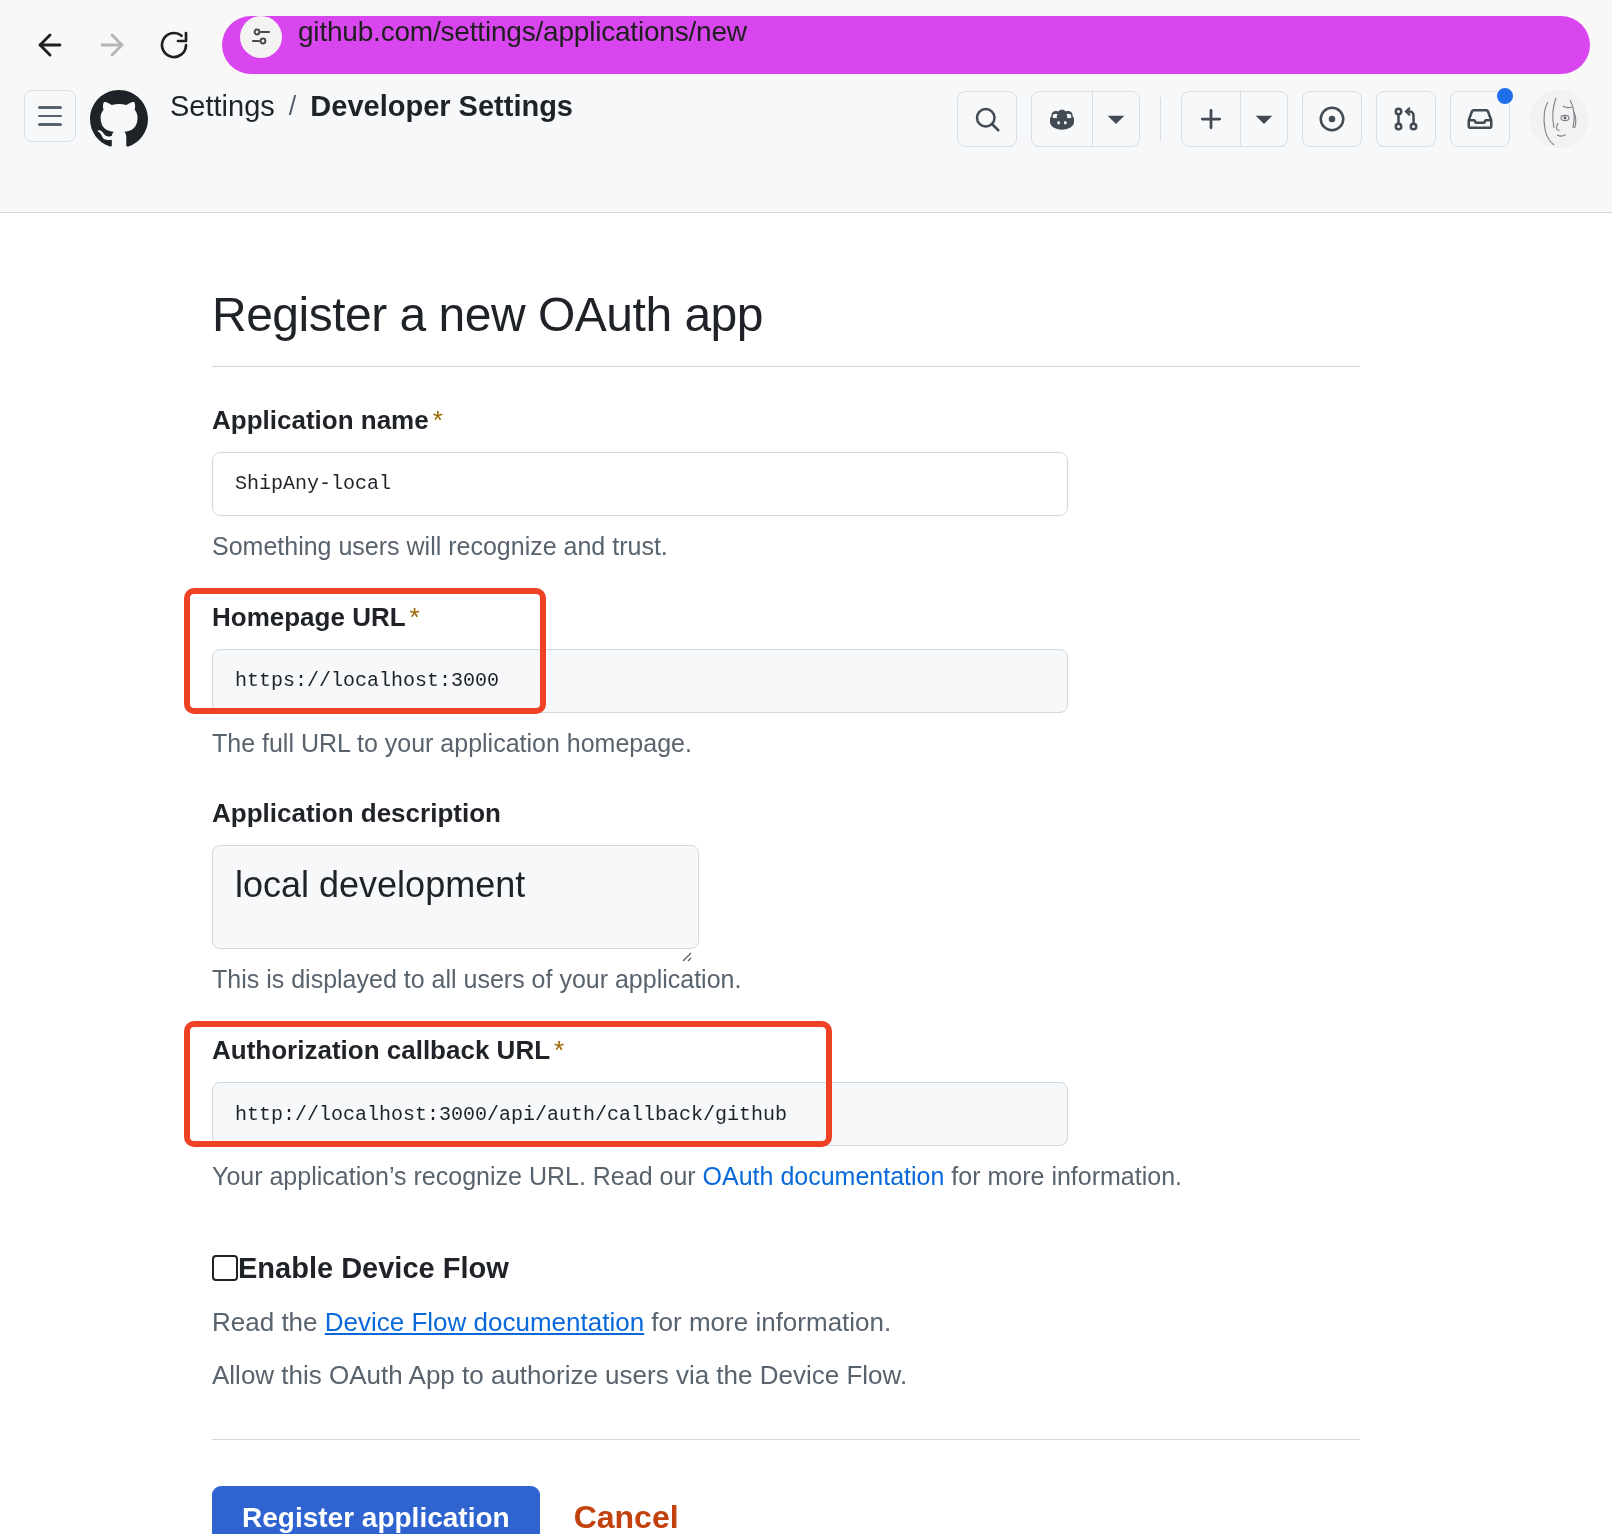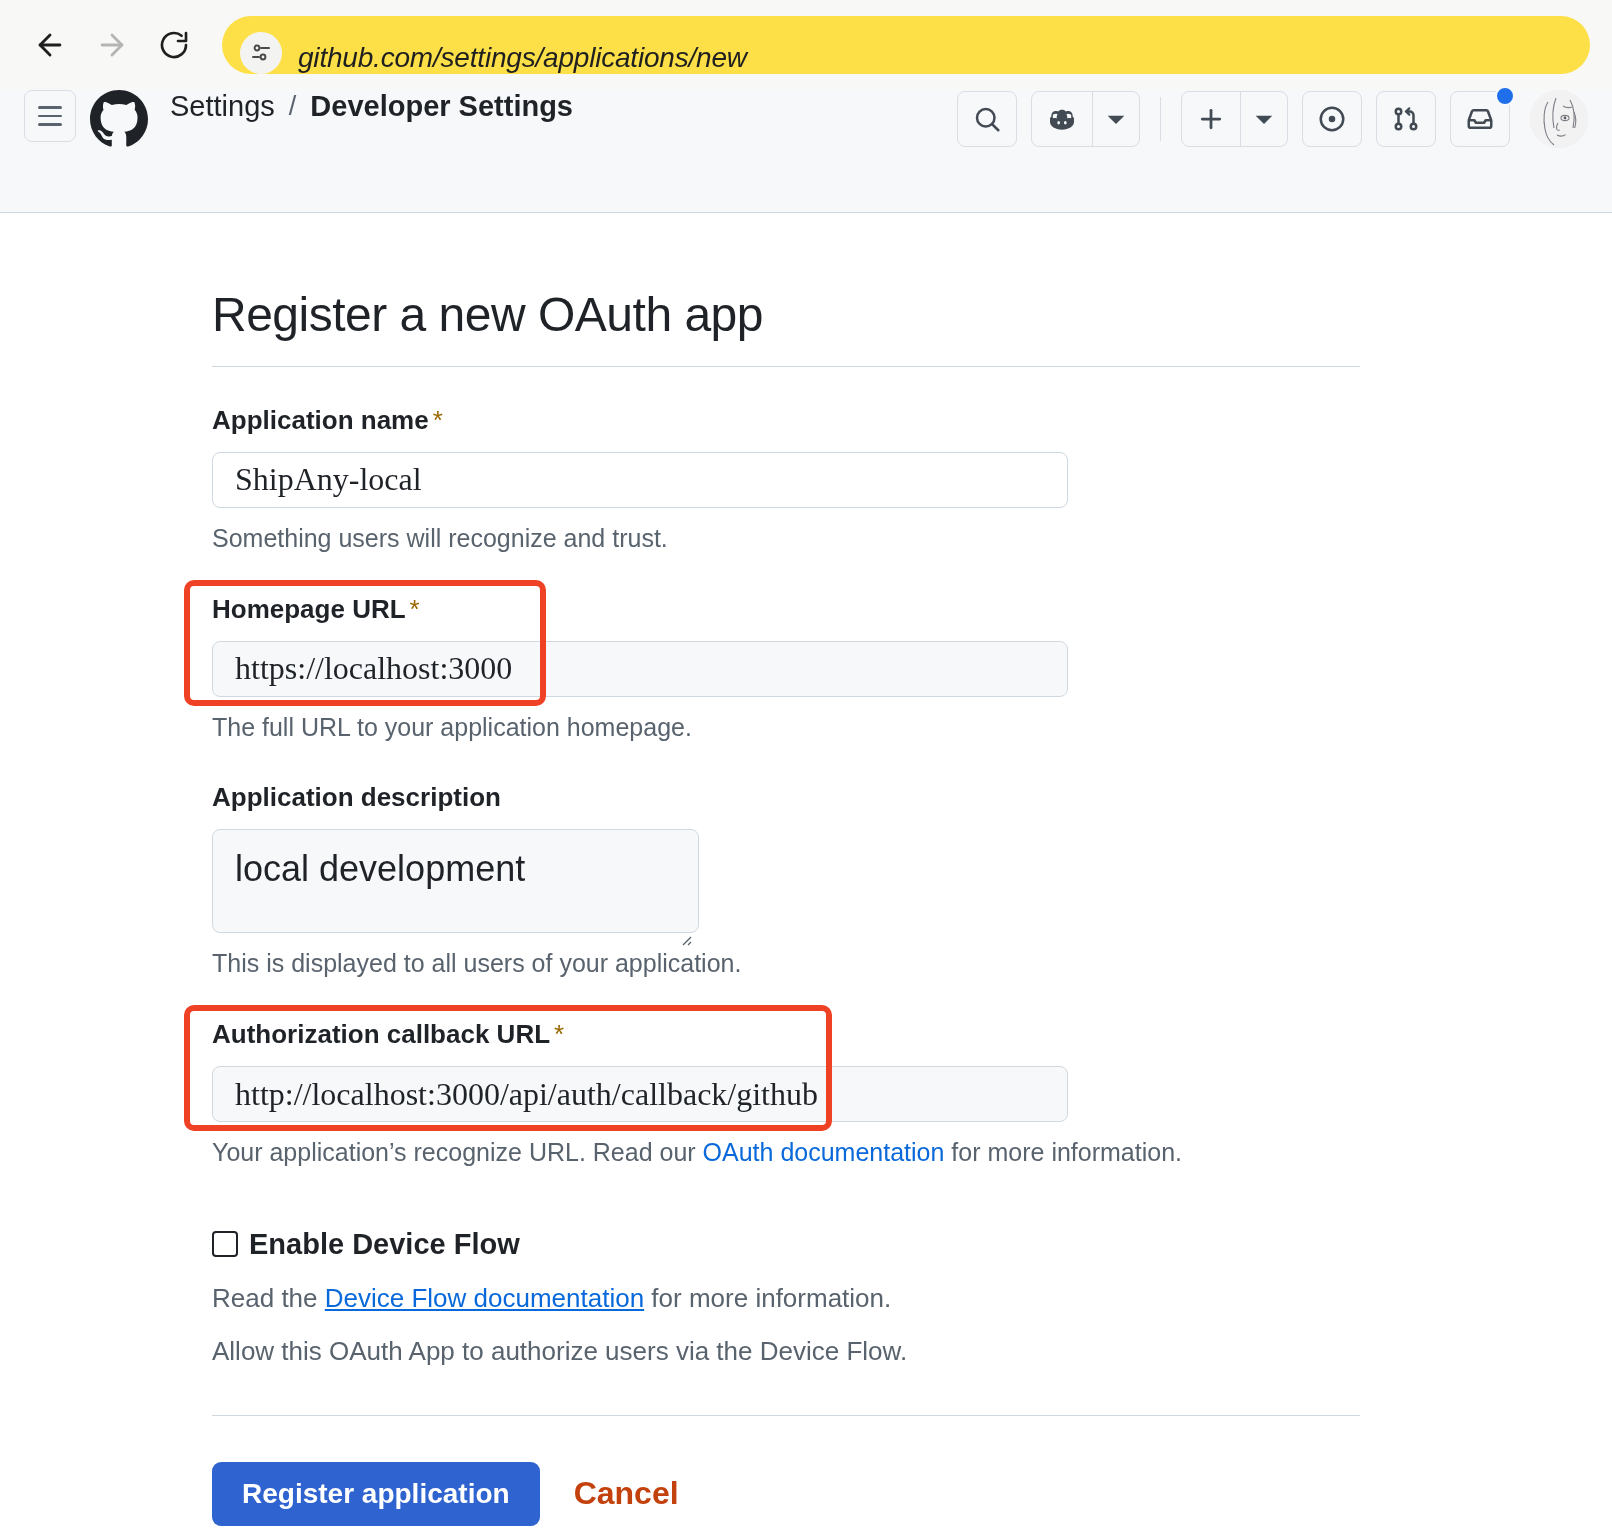--- a/index.html
+++ b/index.html
@@ -23,27 +23,26 @@
     width: 56px; height: 56px;
     display: flex; align-items: center; justify-content: center;
     border-radius: 50%;
     color: #1f1f1f;
   }
   .nav-btn.disabled { color: #b5b5b5; }
   .url-pill {
     margin-left: 14px;
     flex: 1;
     height: 58px;
-    background: #fde047;
+    background: #d946ef;
     border-radius: 29px;
     display: flex;
-    align-items: flex-end;
+    align-items: flex-start;
     padding: 0 18px;
     gap: 16px;
-    font-style: italic;
   }
   .site-info {
     width: 42px; height: 42px;
     border-radius: 50%;
     background: #f3f4f2;
     display: flex; align-items: center; justify-content: center;
     flex-shrink: 0;
   }
   .url-text {
     font-size: 28px;
@@ -152,28 +151,28 @@
   .field-label {
     font-size: 26px;
     font-weight: 700;
     color: #1f2328;
     display: block;
     margin-bottom: 16px;
   }
   .req { color: #9a6700; font-weight: 400; margin-left: 4px; }
   .text-input {
     width: 856px;
-    height: 56px;
+    height: 64px;
     border: 1px solid #d1d9e0;
     border-radius: 8px;
     background: #ffffff;
-    font-size: 32px;
+    font-size: 20px;
     color: #1f2328;
     padding: 0 22px;
-    font-family: Liberation Serif, serif;
+    font-family: Liberation Mono, monospace;
     display: flex;
     align-items: center;
   }
   .text-input.filled { background: #f6f8fa; }
   .text-area {
     width: 487px;
     height: 104px;
     border: 1px solid #d1d9e0;
     border-radius: 8px;
     background: #f6f8fa;
@@ -206,21 +205,20 @@
     position: absolute;
     border: 6px solid #ef4123;
     border-radius: 10px;
     pointer-events: none;
   }
 
   
   .check-row {
     display: flex;
     align-items: center;
-    gap: 11px;
     margin-top: 58px;
   }
   .checkbox {
     width: 26px; height: 26px;
     border: 2px solid #1f2328;
     border-radius: 4px;
     background: #ffffff;
     flex-shrink: 0;
   }
   .check-label {

